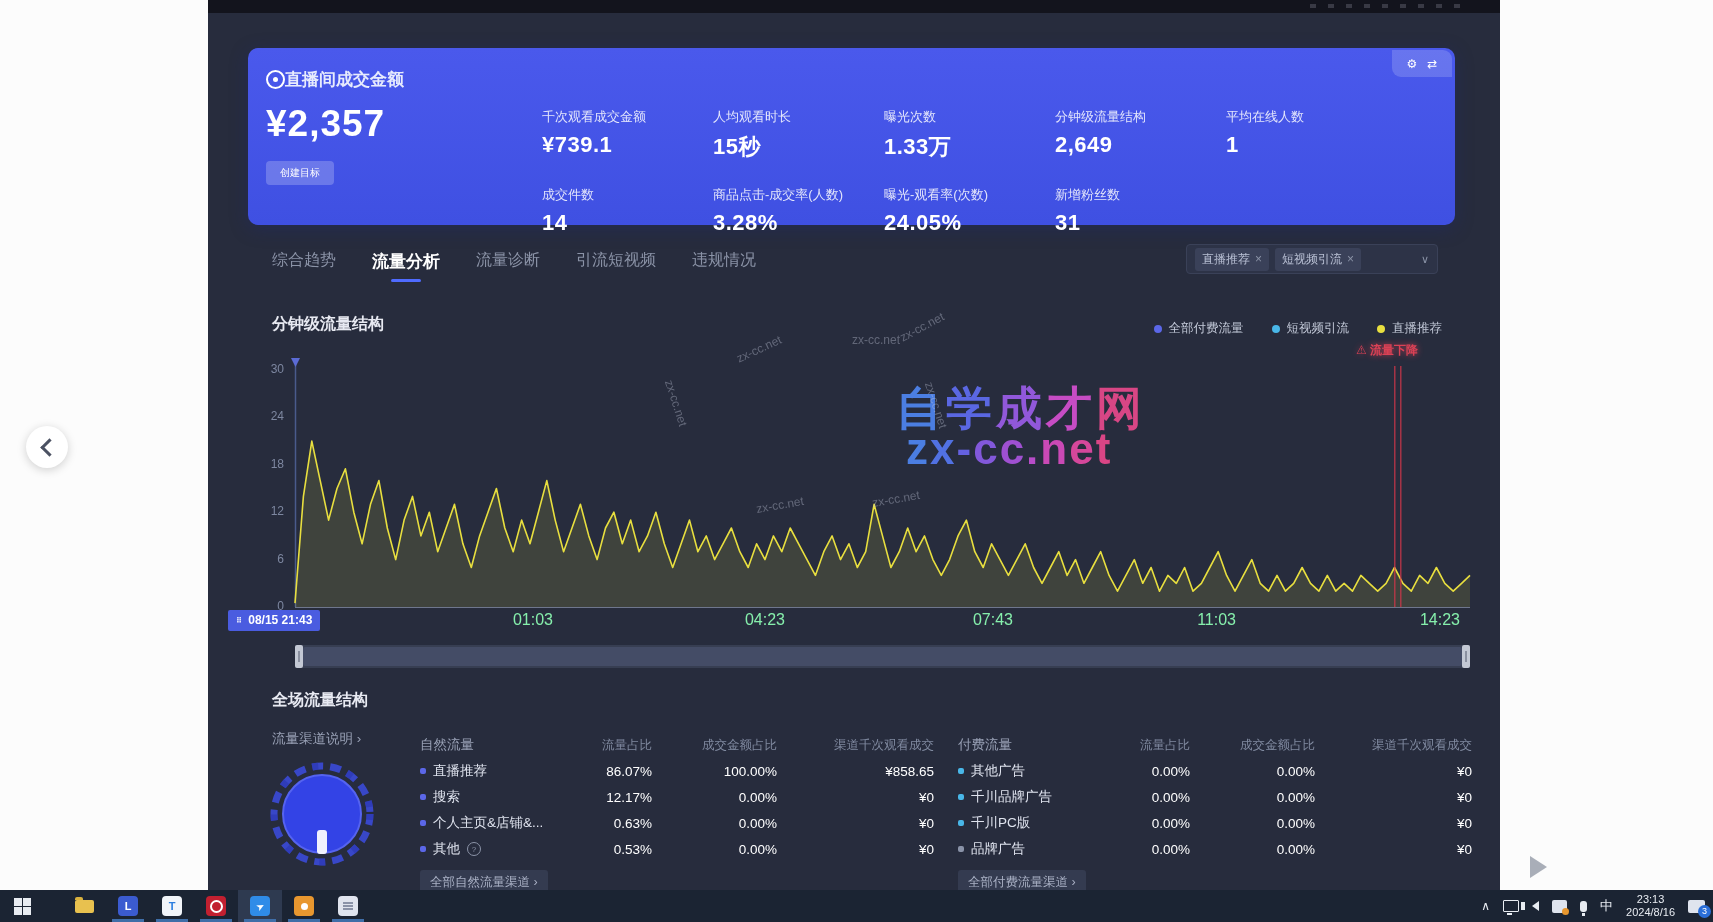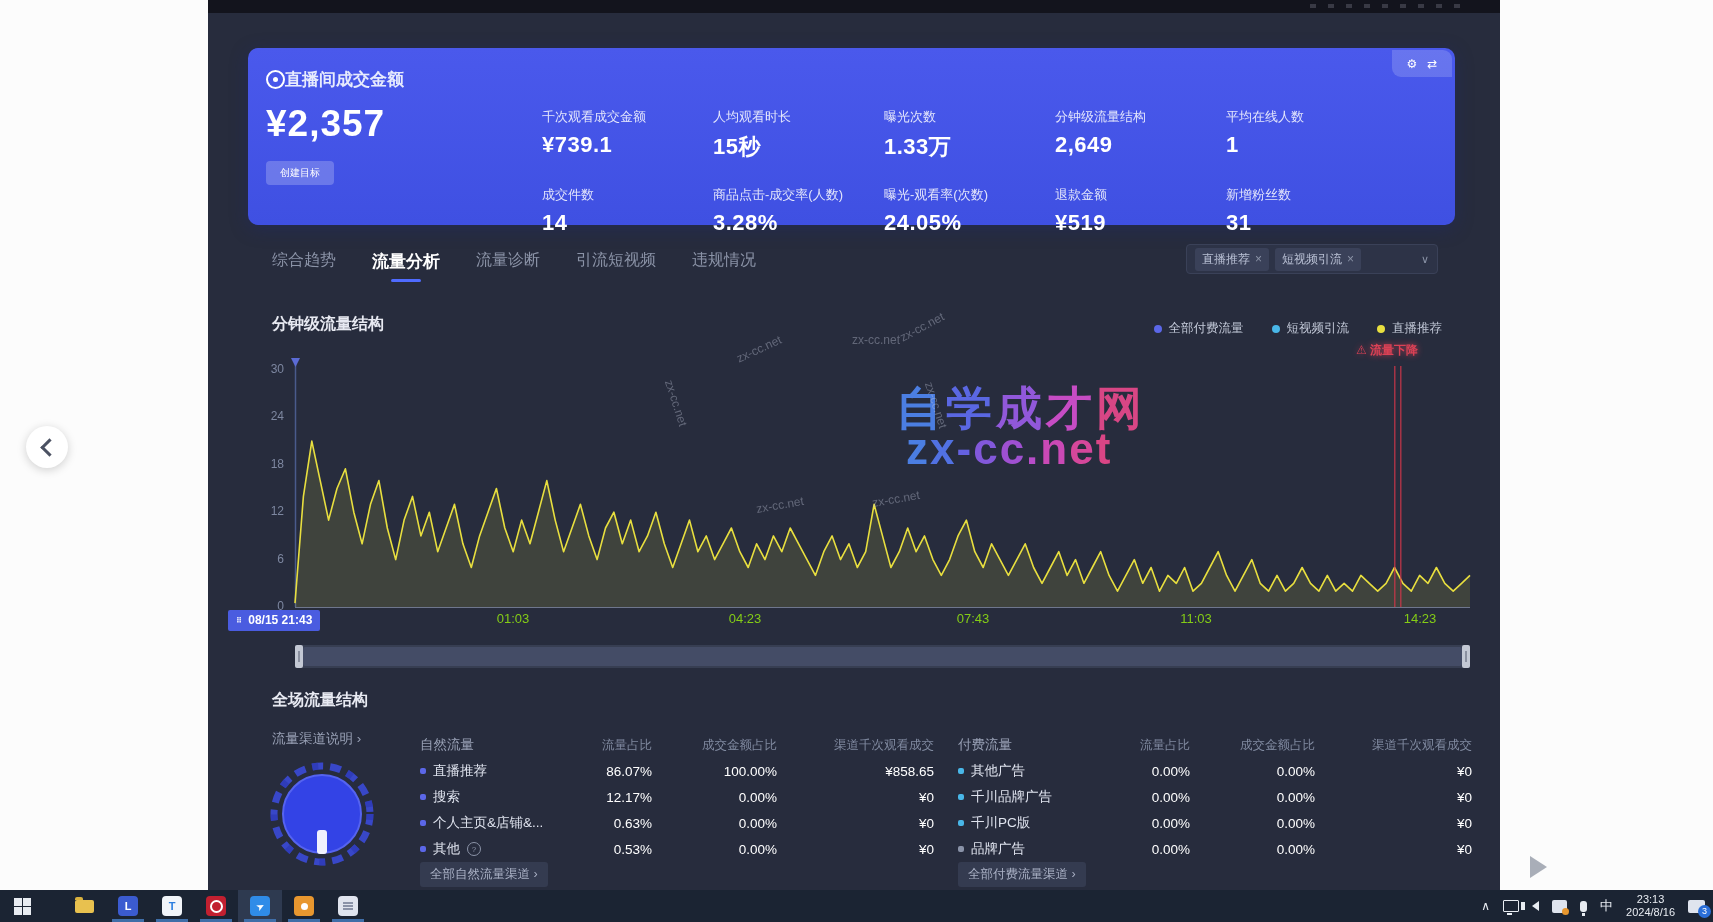--- a/index.html
+++ b/index.html
@@ -55,21 +55,21 @@
   .fchev{margin-left:auto;color:#8b93a7;font-size:11px;cursor:pointer;}
 
   
   .sec-title{color:#e8eaf2;font-size:16px;font-weight:bold;}
   .legend{top:320px;right:58px;display:flex;gap:28px;}
   .litem{display:flex;align-items:center;gap:7px;color:#c3c9d8;font-size:12.5px;cursor:pointer;}
   .ldot{width:8px;height:8px;border-radius:50%;}
   .yaxis{left:30px;top:350px;width:50px;height:258px;}
   .yaxis div{position:absolute;right:4px;color:#7d87a0;font-size:12px;}
   .xaxis{left:87px;top:611px;width:1175px;height:20px;}
-  .xaxis div{position:absolute;width:80px;margin-left:-40px;text-align:center;color:#84cc16;font-size:13px;}
+  .xaxis div{position:absolute;width:80px;margin-left:-40px;text-align:right;color:#86efac;font-size:16px;}
   .xchip{left:20px;top:610px;background:#4a5ce0;color:#fff;font-size:12px;font-weight:bold;
     padding:3px 8px 4px 8px;border-radius:2px;display:flex;align-items:center;gap:5px;cursor:pointer;}
   .xchip i{font-style:normal;font-size:8px;opacity:.85;letter-spacing:1px;}
   .alert-flag{left:1148px;top:342px;color:#ef4458;font-size:12px;font-weight:bold;
     text-shadow:0 0 6px rgba(239,68,88,.8);opacity:.9;}
 
   
   .brush{left:87px;top:645px;width:1175px;height:23px;background:#373e52;border-radius:2px;}
   .brush .range{position:absolute;left:8px;right:8px;top:2px;bottom:2px;background:#444c66;border-radius:2px;}
   .bhandle{position:absolute;top:0;width:8px;height:23px;background:#c3c8d4;border-radius:2px;cursor:ew-resize;}
@@ -79,21 +79,21 @@
   .chan-link{color:#98a0b5;font-size:13.5px;cursor:pointer;}
   .ttable{width:514px;}
   .trow{display:grid;grid-template-columns:172px 60px 125px 157px;align-items:center;height:26px;}
   .trow .c1{display:flex;align-items:center;gap:7px;color:#dfe3ee;font-size:13.5px;}
   .trow .num{text-align:right;color:#ffffff;font-size:13.5px;}
   .thead .c1{color:#98a0b5;font-size:13.5px;}
   .thead .num{color:#808aa0;font-size:12.5px;}
   .rdot{width:6px;height:6px;border-radius:2px;flex:none;}
   .info-c{width:12px;height:12px;border:1px solid #8b93a7;border-radius:50%;color:#8b93a7;
     font-size:8px;display:inline-flex;align-items:center;justify-content:center;}
-  .tfoot{display:inline-block;background:#343b50;color:#aab1c5;font-size:12.5px;
+  .tfoot{display:inline-block;margin-top:8px;background:#343b50;color:#aab1c5;font-size:12.5px;
     padding:4px 10px;border-radius:3px;cursor:pointer;}
 
   
   .wm-main{left:688px;top:378px;font-size:46px;font-weight:bold;letter-spacing:4px;opacity:.92;font-family:Liberation Mono, monospace;}
   .wm-sub{left:698px;top:424px;font-size:44px;font-weight:bold;letter-spacing:2px;opacity:.92;}
   .wm-s{position:absolute;color:rgba(195,200,218,.38);font-size:12px;}
 
   
   .taskbar{left:0;top:890px;width:1713px;height:32px;background:#1b2433;display:flex;align-items:stretch;}
   .tb-cell{width:44px;display:flex;align-items:center;justify-content:center;position:relative;cursor:pointer;}
@@ -177,24 +177,20 @@
           </div>
           <div class="metric">
             <div class="ml nowrap">商品点击-成交率(人数)</div>
             <div class="mv nowrap">3.28%</div>
           </div>
           <div class="metric">
             <div class="ml nowrap">曝光-观看率(次数)</div>
             <div class="mv nowrap">24.05%</div>
           </div>
           <div class="metric">
-            <div class="ml nowrap">退款金额</div>
-            <div class="mv nowrap">¥519</div>
-          </div>
-          <div class="metric">
             <div class="ml nowrap">新增粉丝数</div>
             <div class="mv nowrap">31</div>
           </div>
         </div>
       <div class="abs card-corner">
         <span>⚙</span>
         <span>⇄</span>
       </div>
     </div>
 

